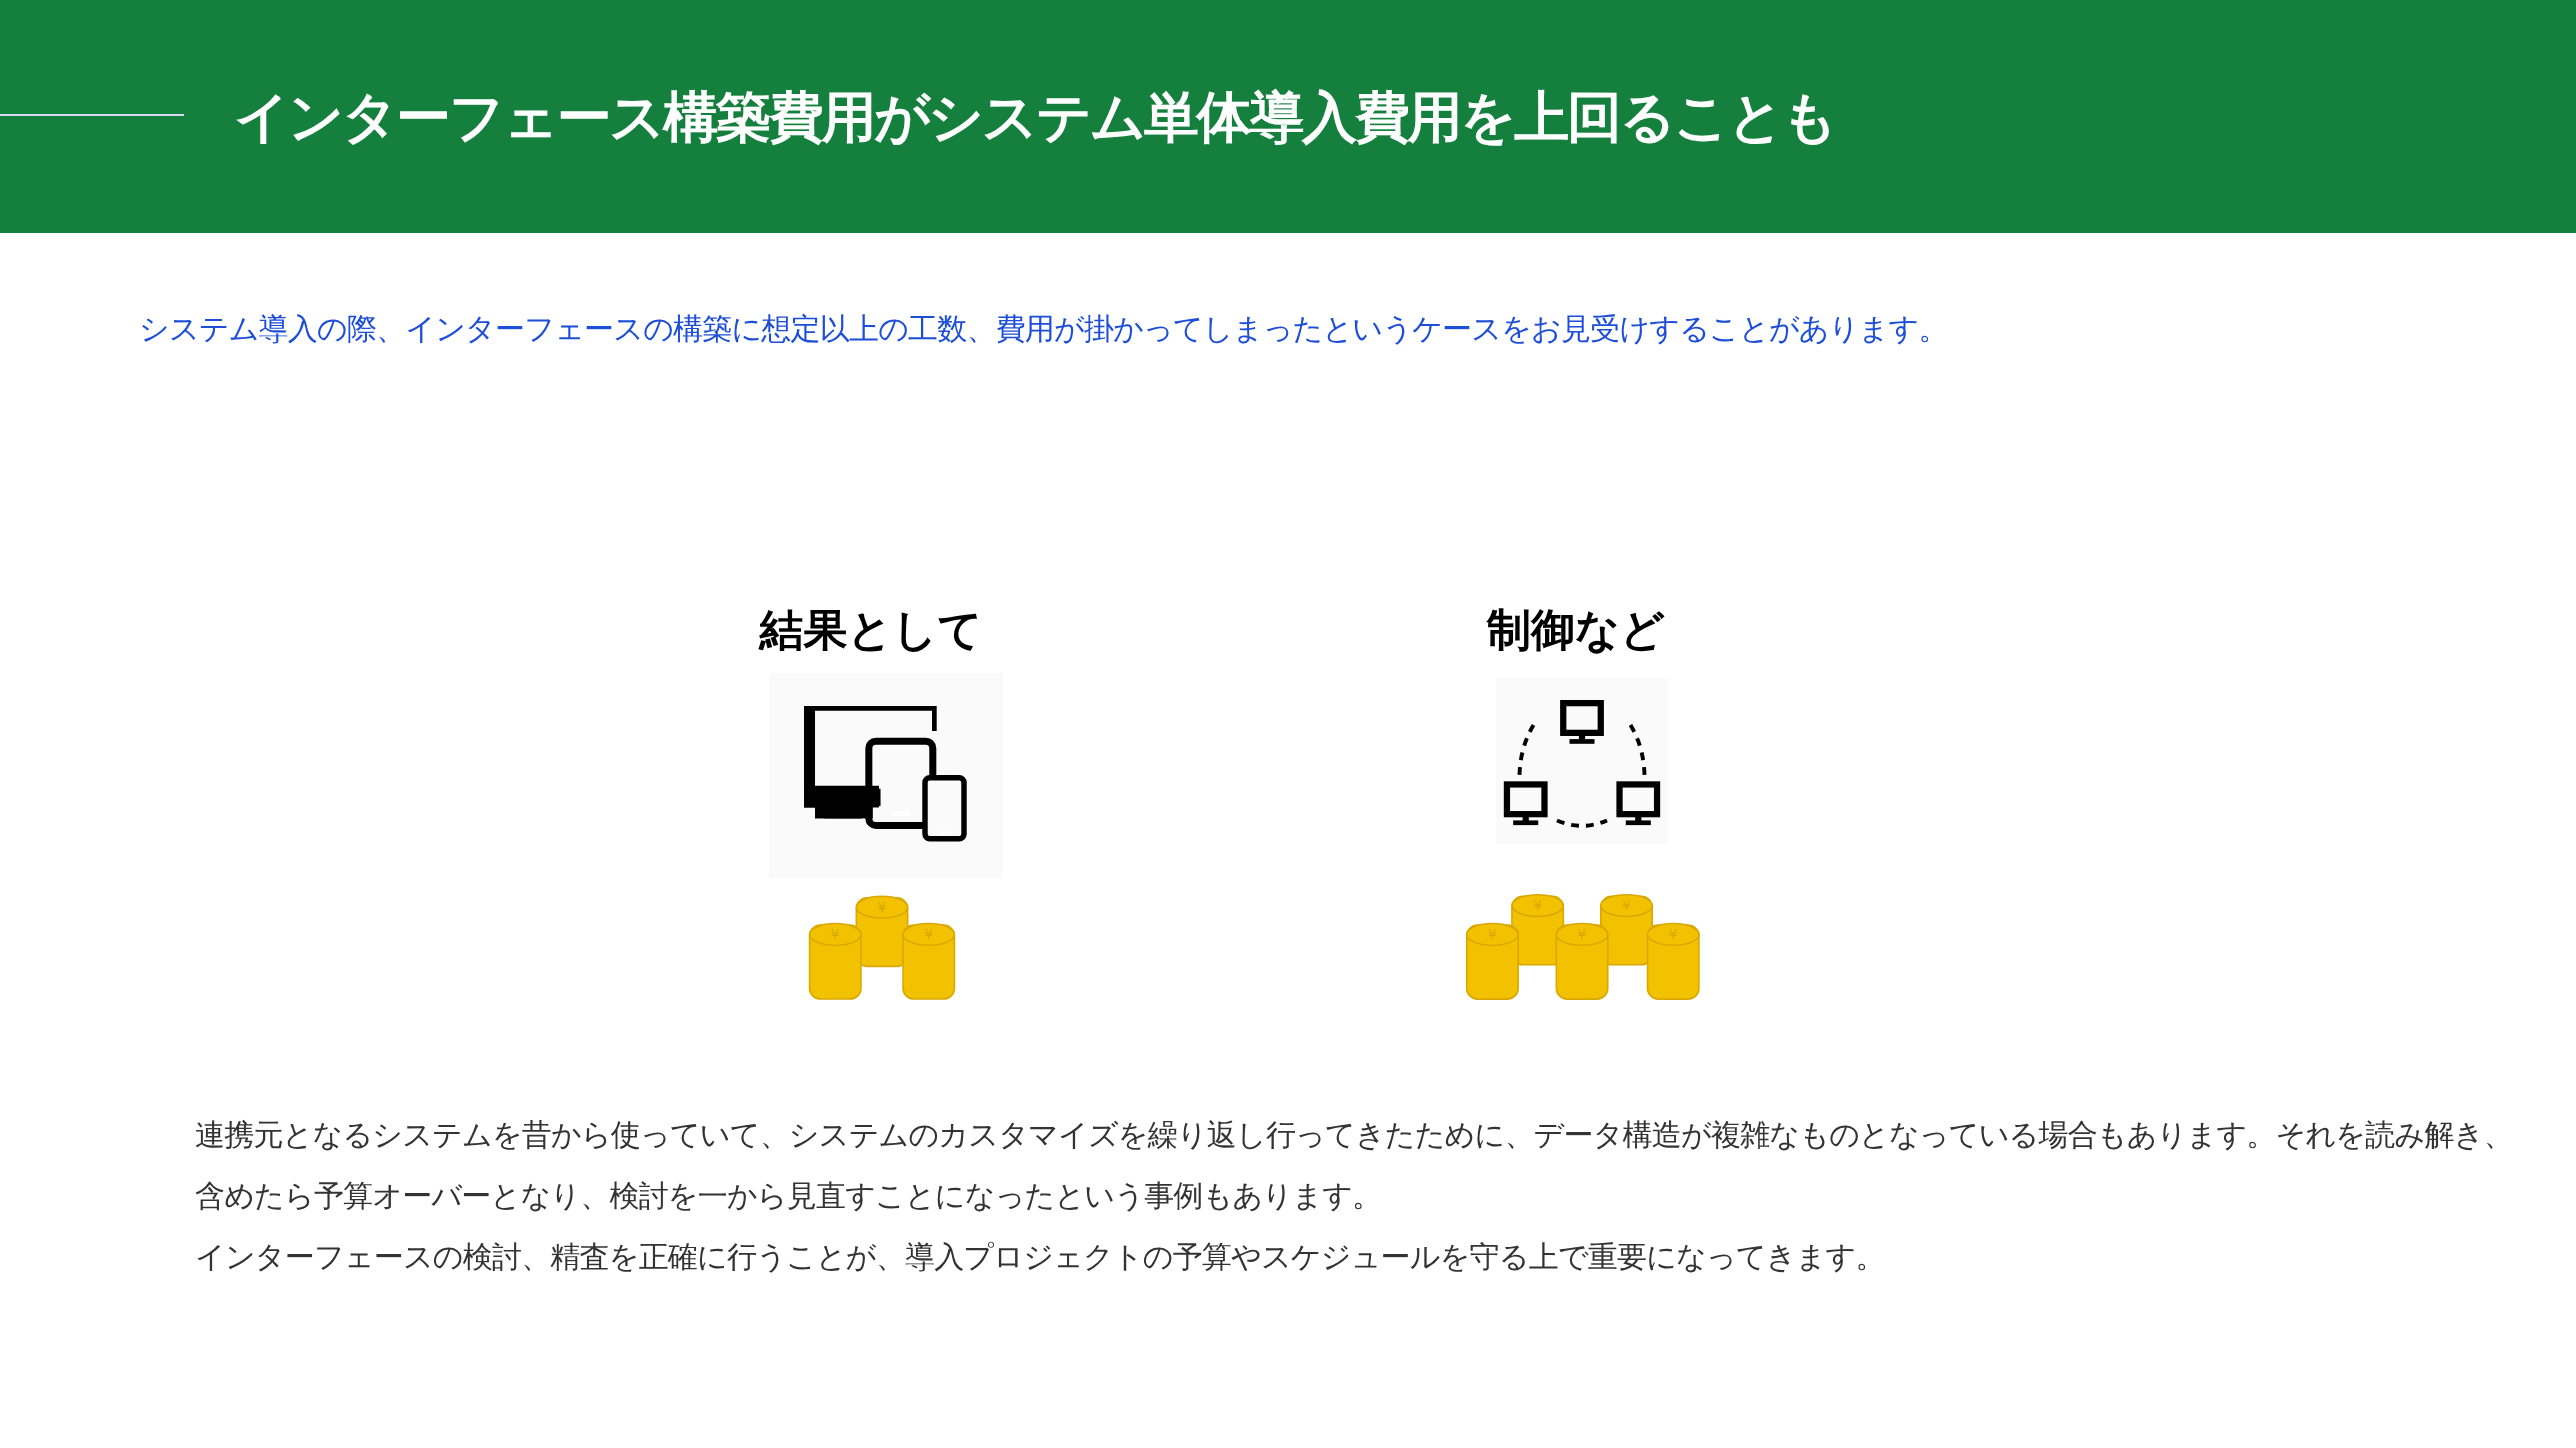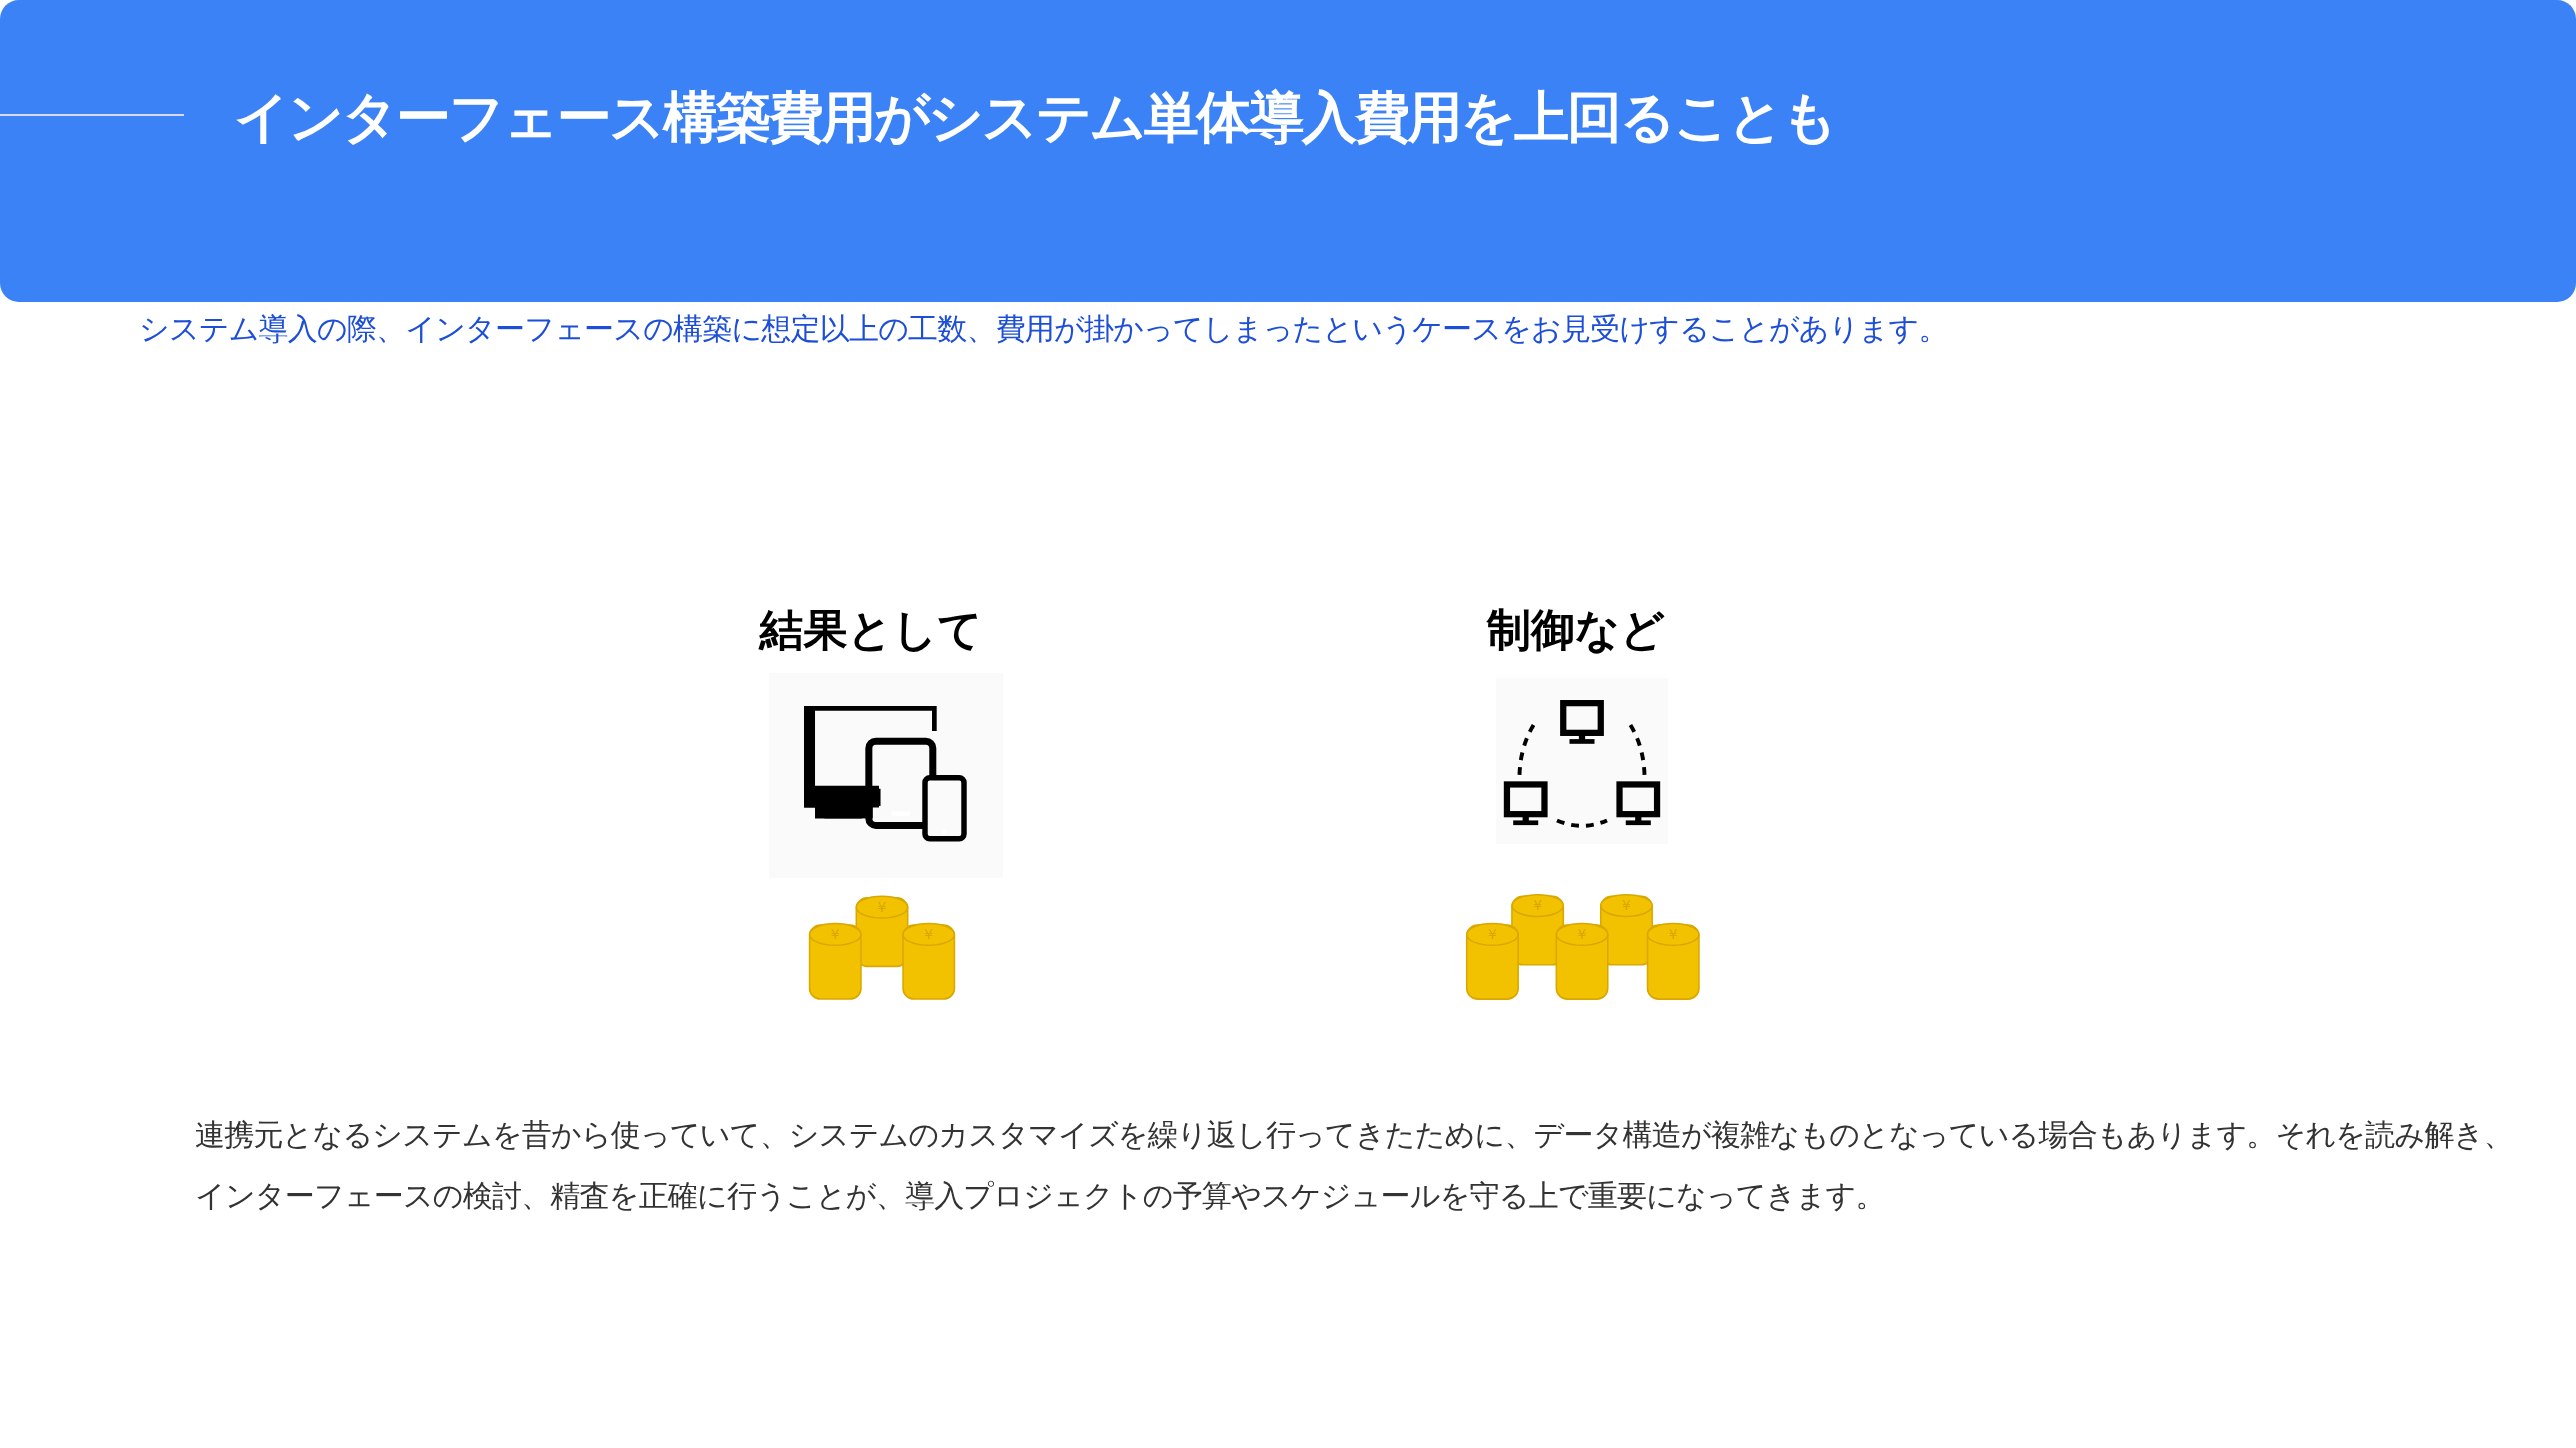--- a/index.html
+++ b/index.html
@@ -1,18 +1,18 @@
 <!DOCTYPE html>
 <html style="font-size:12.5px"><head>
 <meta charset="utf-8">
 <style>
   html, body { margin:0; padding:0; }
   body { width:2576px; height:1449px; background:#ffffff; position:relative; overflow:hidden;
          font-family:"DejaVu Sans", "Liberation Sans", sans-serif; }
-  .header { position:absolute; left:0; top:0; width:2576px; height:302px; background:#3b82f6;border-radius:19px; }
+  .header { position:absolute; left:0; top:0; width:2576px; height:233px; background:#15803d; }
   .header-line { position:absolute; left:0; top:114px; width:184px; height:2.3px; background:#d8d9ee; }
   .title { position:absolute; left:234px; top:84px; color:#ffffff; font-size:55px; font-weight:bold;
            letter-spacing:-2.3px; white-space:nowrap; line-height:66px; }
   .intro { position:absolute; left:139px; top:298px; color:#1d4ed8; font-size:30px; line-height:61px; letter-spacing:-0.8px; }
   .intro div { white-space:nowrap; }
   .col-label { position:absolute; top:601px; font-size:44px; font-weight:bold; color:#000; white-space:nowrap; transform:translateX(-50%); }
   .icon-box { position:absolute; background:#fafafa; }
   .coins { position:absolute; }
   .outro { position:absolute; left:152px; top:1104px; color:#333; font-size:30px; line-height:61px; letter-spacing:-0.8px;margin-left:43px; }
   .outro div { white-space:nowrap; }
@@ -119,15 +119,16 @@
         <text x="207" y="26">¥</text>
         <text x="35" y="63">¥</text>
         <text x="150" y="63">¥</text>
         <text x="267" y="63">¥</text>
     </g>
   </svg>
 </div>
 
 <div class="outro">
   <div>連携元となるシステムを昔から使っていて、システムのカスタマイズを繰り返し行ってきたために、データ構造が複雑なものとなっている場合もあります。それを読み解き、</div>
+  <div>含めたら予算オーバーとなり、検討を一から見直すことになったという事例もあります。</div>
   <div>インターフェースの検討、精査を正確に行うことが、導入プロジェクトの予算やスケジュールを守る上で重要になってきます。</div>
 </div>
 
 
 </body></html>

